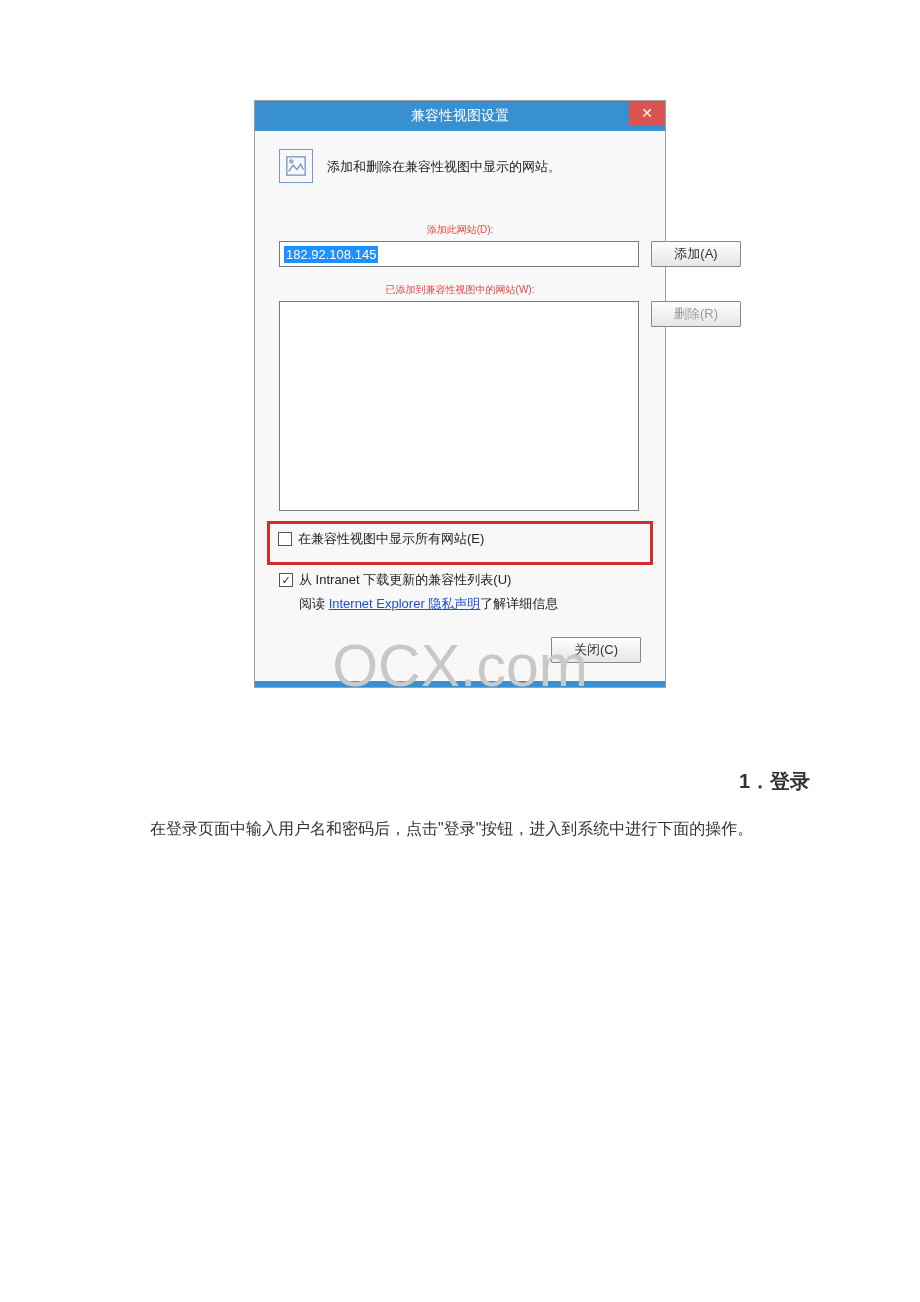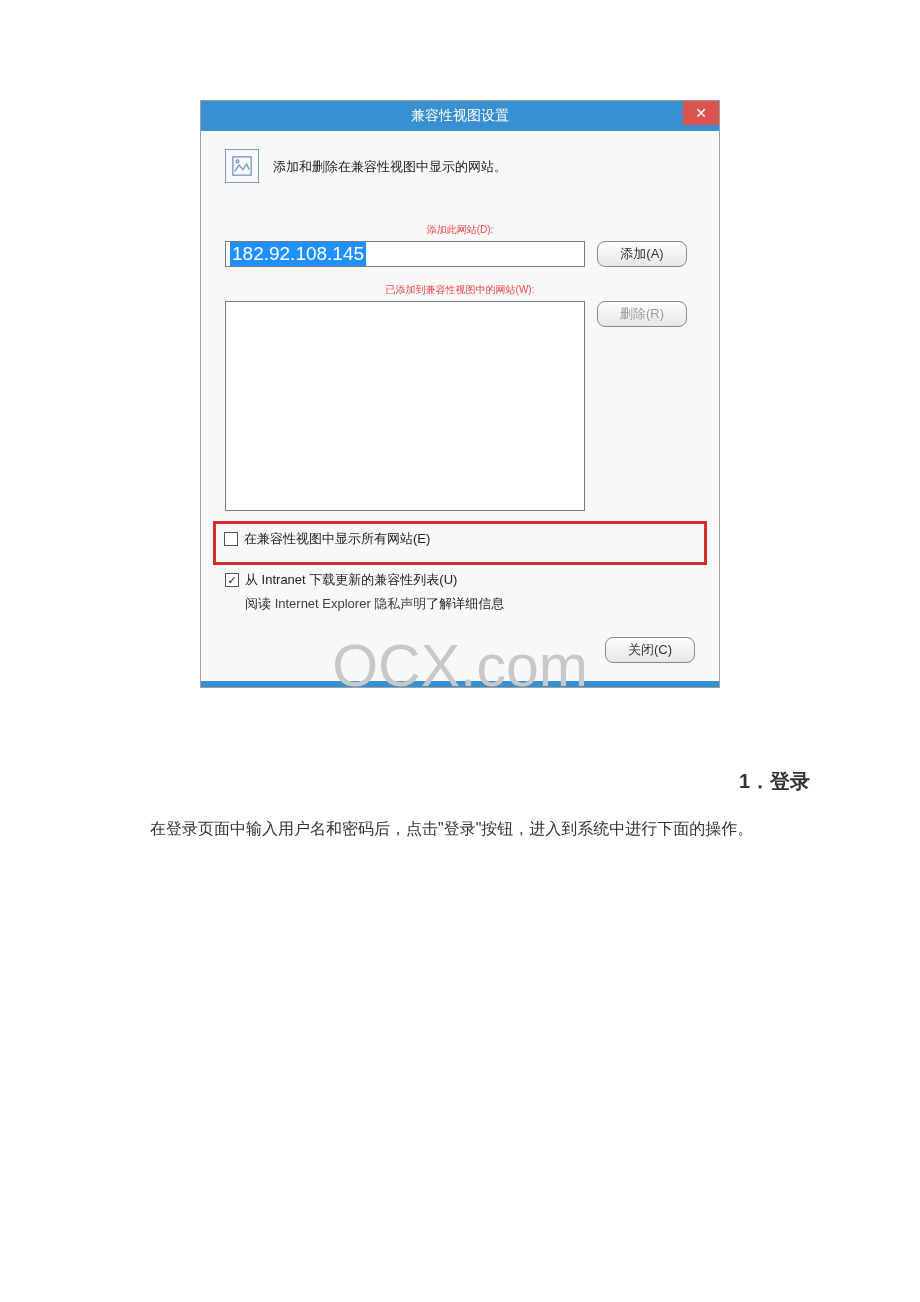--- a/index.html
+++ b/index.html
@@ -5,21 +5,21 @@
     * { box-sizing: border-box; margin: 0; padding: 0; }
     body {
       font-family: "Microsoft YaHei", "SimSun", Arial, sans-serif;
       background: #fff;
       width: 920px;
       padding: 100px 110px 40px 110px;
       color: #333;
       position: relative;
     }
     .dialog-wrap {
-      width: 520px;
+      width: 412px;
       margin: 0 auto;
       border: 1px solid #a0a0a0;
       background: #f0f0f0;
       position: relative;
     }
     .title-bar {
       background: #3990d0;
       height: 30px;
       display: flex;
       align-items: center;
@@ -75,29 +75,29 @@
       padding: 0 4px;
       display: flex;
       align-items: center;
     }
     .input-box.value {
       background: #fff;
     }
     .input-selected {
       background: #1e90ff;
       color: #fff;
-      font-size: 19px;
+      font-size: 13px;
       padding: 1px 2px;
     }
     .btn {
       height: 26px;
       min-width: 90px;
       border: 1px solid #888;
       background: linear-gradient(#fefefe, #e6e6e6);
-      border-radius: 8px;
+      border-radius: 1px;
       cursor: pointer;
       font-size: 13px;
       display: flex;
       align-items: center;
       justify-content: center;
       padding: 0 12px;
       text-align: center;
     }
     .btn.disabled {
       color: #9a9a9a;
@@ -127,21 +127,21 @@
       width: 14px; height: 14px;
       border: 1px solid #555;
       background: #fff;
       display: flex;
       align-items: center;
       justify-content: center;
       font-size: 11px;
       cursor: pointer;
     }
     .link-line { font-size: 13px; color: #222; margin-left: 20px; margin-top: 4px; }
-    .link-line a { color: #404040; cursor: pointer; margin-top: 28px; }
+    .link-line a { color: #1d4ed8; text-decoration: underline; cursor: pointer; margin-top: 28px; }
     .footer-row {
       display: flex;
       justify-content: flex-end;
       margin-top: 24px;
     }
     .bottom-bar {
       height: 6px;
       background: #3990d0;
     }
     .watermark {

